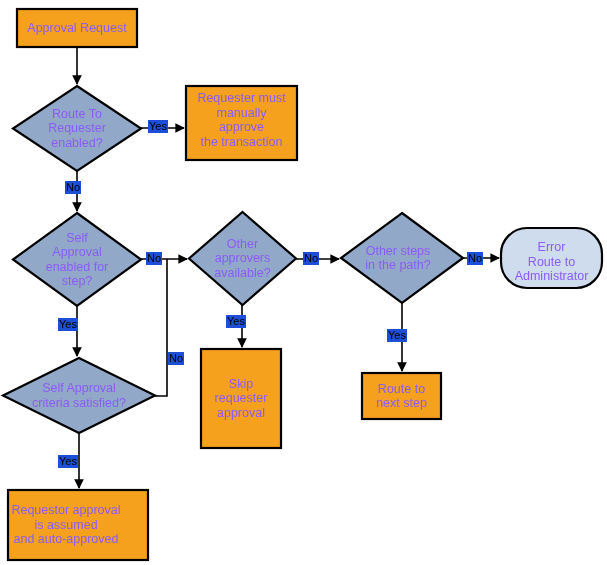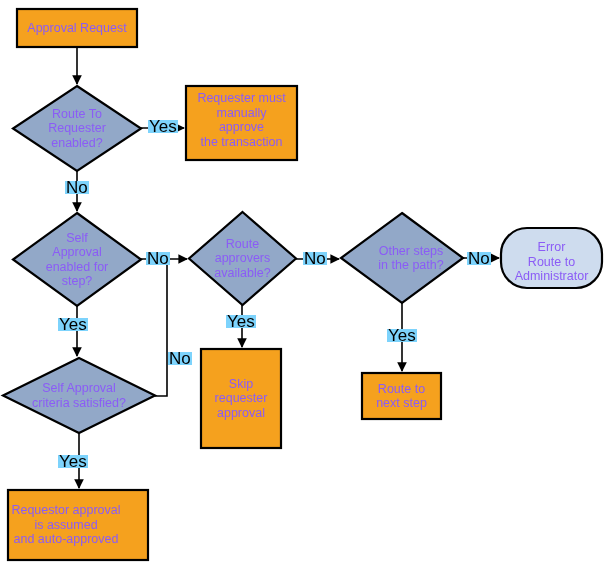--- a/index.html
+++ b/index.html
@@ -30,24 +30,24 @@
     font-family: "Liberation Sans", sans-serif;
     font-size: 12.5px;
     color: #8b5cf6;
     line-height: 14.5px;
     pointer-events: none;
     white-space: pre-line;
   }
   .edge-label {
     position: absolute;
     font-family: "Liberation Sans", sans-serif;
-    font-size: 17px;
+    font-size: 11px;
     color: #000000;
     line-height: 13px;
-    background: #7dd3fc;
+    background: #1d4ed8;
     padding: 0 1px;
     white-space: nowrap;
   }
 </style>
 </head>
 <body>
 
 <svg id="flow" viewBox="0 0 607 565" xmlns="http://www.w3.org/2000/svg">
   <defs>
     <marker id="arrow" viewBox="0 0 10 10" refX="9" refY="5" markerWidth="6" markerHeight="6" orient="auto-start-reverse">
@@ -112,25 +112,25 @@
 <div class="node-label" style="left:186px; top:86px;  width:111px; height:68px;">Requester must
 manually
 approve
 the transaction</div>
 
 <div class="node-label" style="left:21px;  top:213px; width:112px; height:93px;text-align:center;">Self
 Approval
 enabled for
 step?</div>
 
-<div class="node-label" style="left:194px; top:212px; width:97px;  height:93px;">Route
+<div class="node-label" style="left:194px; top:212px; width:97px;  height:93px;">Other
 approvers
 available?</div>
 
-<div class="node-label" style="left:354px; top:213px; width:114px; height:90px;">Other steps
+<div class="node-label" style="left:341px; top:213px; width:114px; height:90px;">Other steps
 in the path?</div>
 
 <div class="node-label" style="left:501px; top:228px; width:101px; height:68px;">Error
 Route to
 Administrator</div>
 
 <div class="node-label" style="left:9px;   top:358px; width:140px; height:75px;">Self Approval
 criteria satisfied?</div>
 
 <div class="node-label" style="left:201px; top:349px; width:80px;  height:99px;border-radius:30px;">Skip

